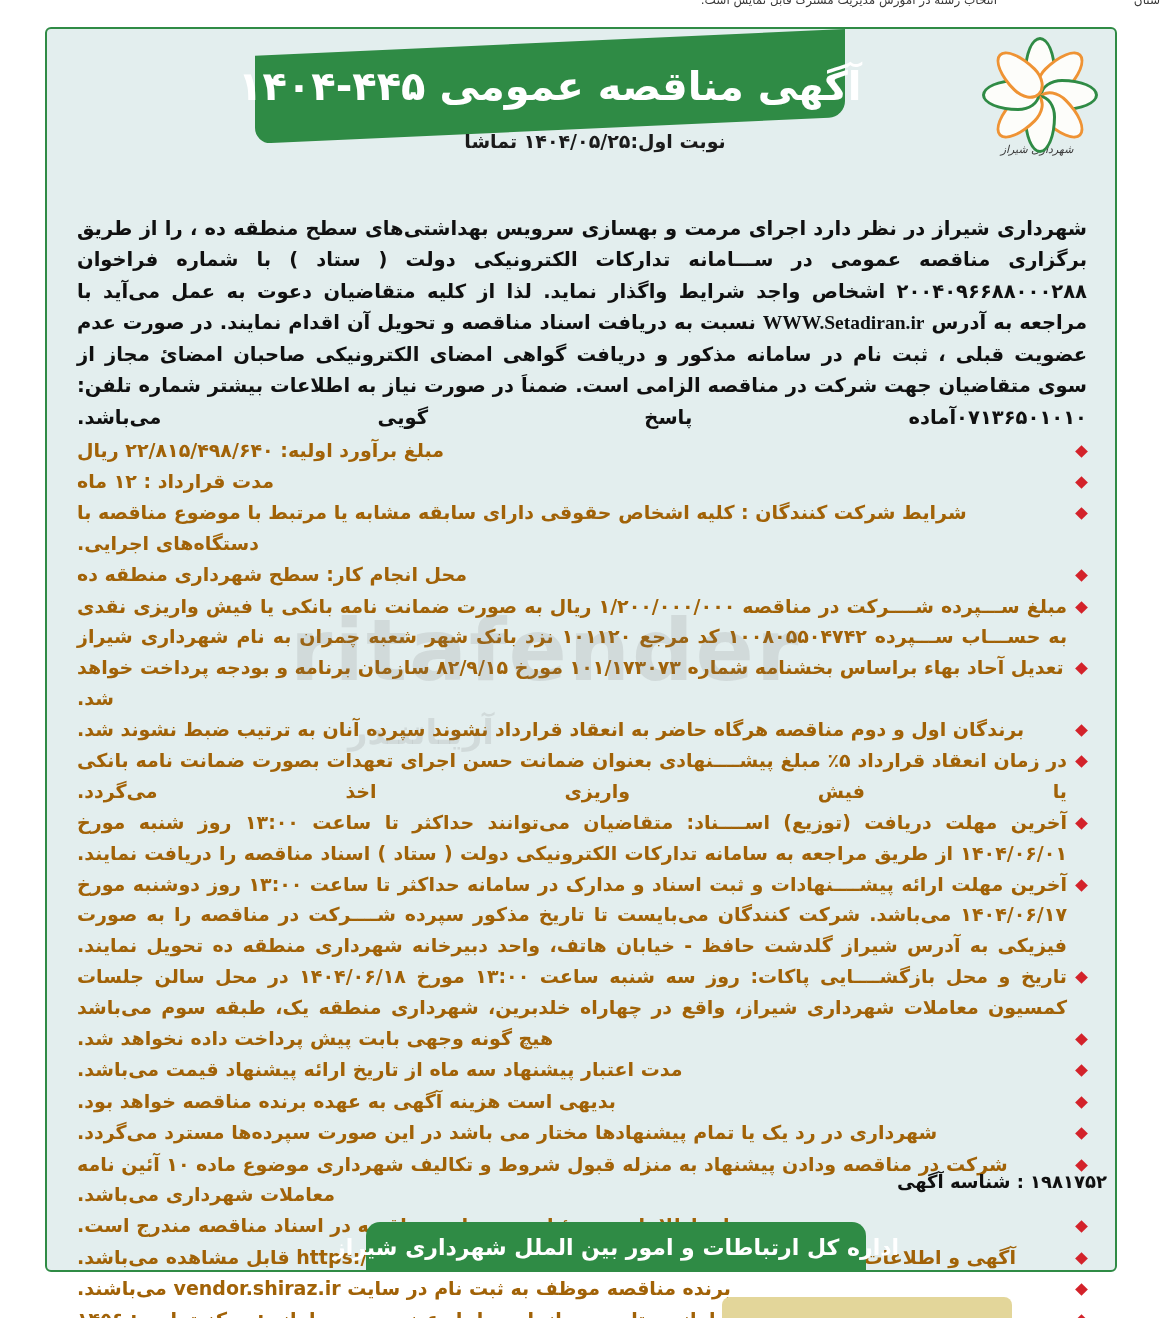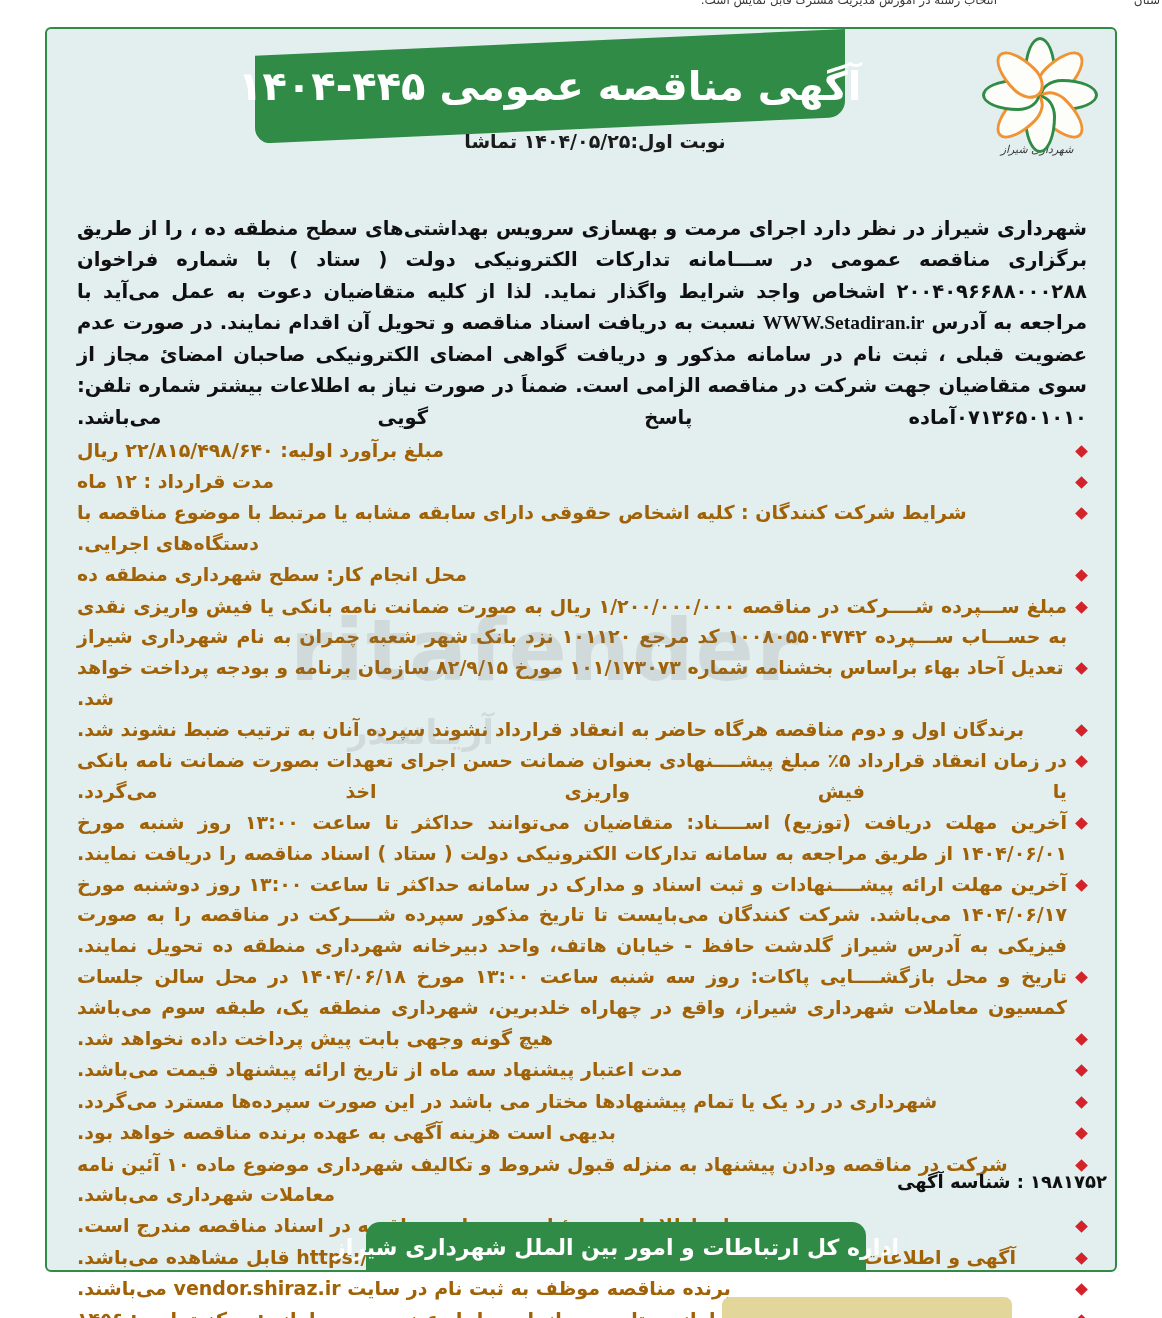--- a/index.html
+++ b/index.html
@@ -312,22 +312,22 @@
       <li class="center-ish">محل انجام کار: سطح شهرداری منطقه ده</li>
       <li class="just-all">مبلغ ســـپرده شــــرکت در مناقصه ۱/۲۰۰/۰۰۰/۰۰۰ ریال به صورت ضمانت نامه بانکی یا فیش واریزی نقدی به حســـاب ســـپرده ۱۰۰۸۰۵۵۰۴۷۴۲ کد مرجع ۱۰۱۱۲۰ نزد بانک شهر شعبه چمران به نام شهرداری شیراز</li>
       <li class="center-ish">تعدیل آحاد بهاء براساس بخشنامه شماره ۱۰۱/۱۷۳۰۷۳ مورخ ۸۲/۹/۱۵ سازمان برنامه و بودجه پرداخت خواهد شد.</li>
       <li class="center-ish">برندگان اول و دوم مناقصه هرگاه حاضر به انعقاد قرارداد نشوند سپرده آنان به ترتیب ضبط نشوند شد.</li>
       <li class="just-all">در زمان انعقاد قرارداد ۵٪ مبلغ پیشــــنهادی بعنوان ضمانت حسن اجرای تعهدات بصورت ضمانت نامه بانکی یا فیش واریزی اخذ می‌گردد.</li>
       <li class="just-all">آخرین مهلت دریافت (توزیع) اســــناد: متقاضیان می‌توانند حداکثر تا ساعت ۱۳:۰۰ روز شنبه مورخ ۱۴۰۴/۰۶/۰۱ از طریق مراجعه به سامانه تدارکات الکترونیکی دولت ( ستاد ) اسناد مناقصه را دریافت نمایند.</li>
       <li class="just-all">آخرین مهلت ارائه پیشــــنهادات و ثبت اسناد و مدارک در سامانه حداکثر تا ساعت ۱۳:۰۰ روز دوشنبه مورخ ۱۴۰۴/۰۶/۱۷ می‌باشد. شرکت کنندگان می‌بایست تا تاریخ مذکور سپرده شــــرکت در مناقصه را به صورت فیزیکی به آدرس شیراز گلدشت حافظ - خیابان هاتف، واحد دبیرخانه شهرداری منطقه ده تحویل نمایند.</li>
       <li class="just-all">تاریخ و محل بازگشــــایی پاکات: روز سه شنبه ساعت ۱۳:۰۰ مورخ ۱۴۰۴/۰۶/۱۸ در محل سالن جلسات کمسیون معاملات شهرداری شیراز، واقع در چهاراه خلدبرین، شهرداری منطقه یک، طبقه سوم می‌باشد</li>
       <li class="center-ish">هیچ گونه وجهی بابت پیش پرداخت داده نخواهد شد.</li>
       <li class="center-ish">مدت اعتبار پیشنهاد سه ماه از تاریخ ارائه پیشنهاد قیمت می‌باشد.</li>
+      <li class="center-ish">بدیهی است هزینه آگهی به عهده برنده مناقصه خواهد بود.</li>
       <li class="center-ish">شهرداری در رد یک یا تمام پیشنهادها مختار می باشد در این صورت سپرده‌ها مسترد می‌گردد.</li>
-      <li class="center-ish">بدیهی است هزینه آگهی به عهده برنده مناقصه خواهد بود.</li>
       <li class="center-ish">شرکت در مناقصه ودادن پیشنهاد به منزله قبول شروط و تکالیف شهرداری موضوع ماده ۱۰ آئین نامه معاملات شهرداری می‌باشد.</li>
       <li class="center-ish">سایر اطلاعات و جزئیات مربوط به مناقصه در اسناد مناقصه مندرج است.</li>
       <li class="center-ish">آگهی و اطلاعات مربوط به مناقصه از طریق سایت https://shaffaf.shiraz.ir قابل مشاهده می‌باشد.</li>
       <li class="center-ish">برنده مناقصه موظف به ثبت نام در سایت vendor.shiraz.ir می‌باشند.</li>
       <li class="center-ish">اطلاعات تماس سامانه ستاد جهت انجام مراحل عضویت در سامانه : مرکز تماس : ۱۴۵۶</li>
     </ul>
   </div>
 
   <div class="footer">
     <div class="ad-id">۱۹۸۱۷۵۲ : شناسه آگهی</div>

